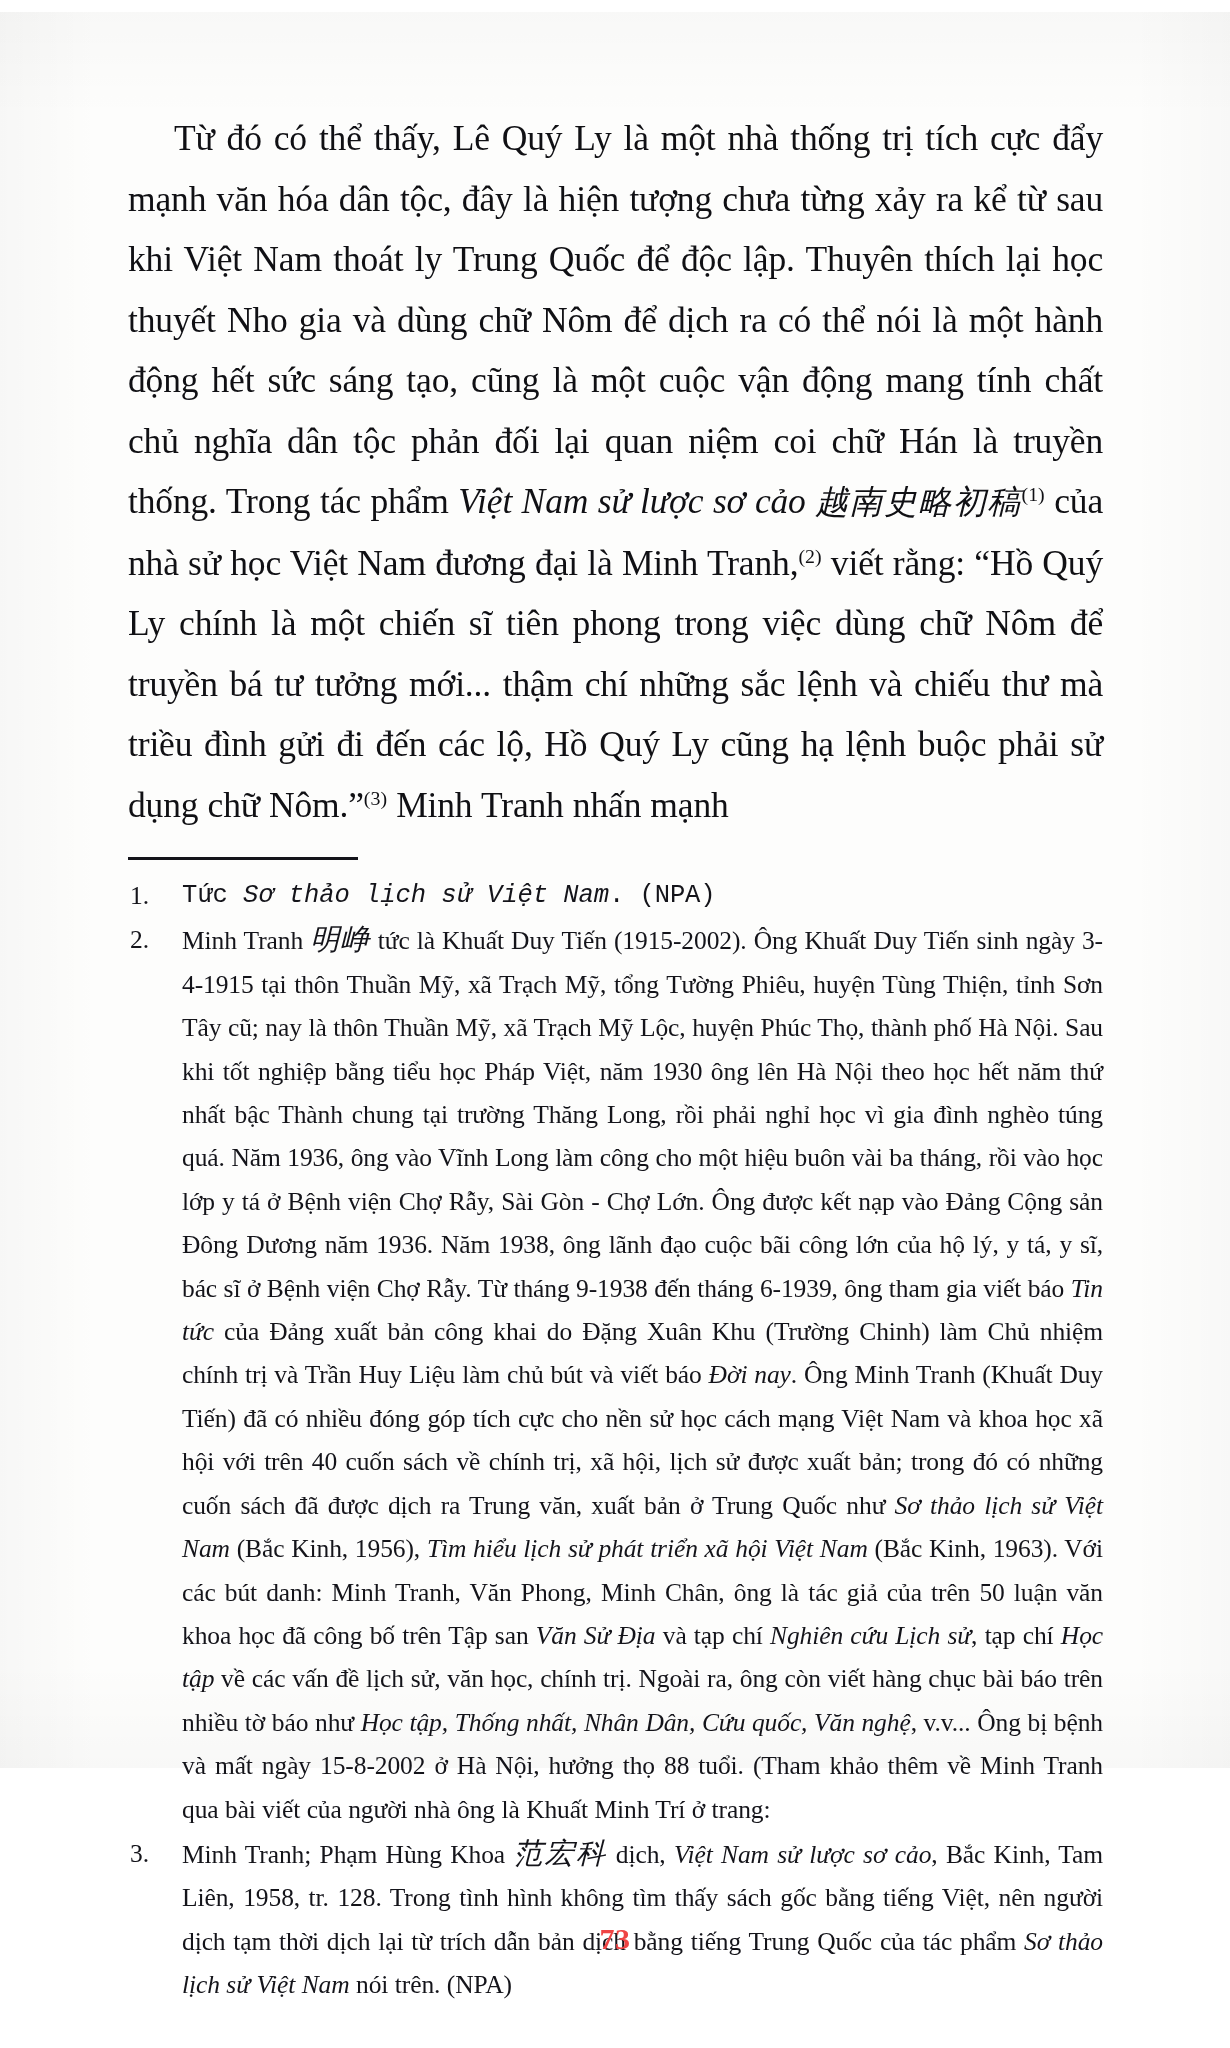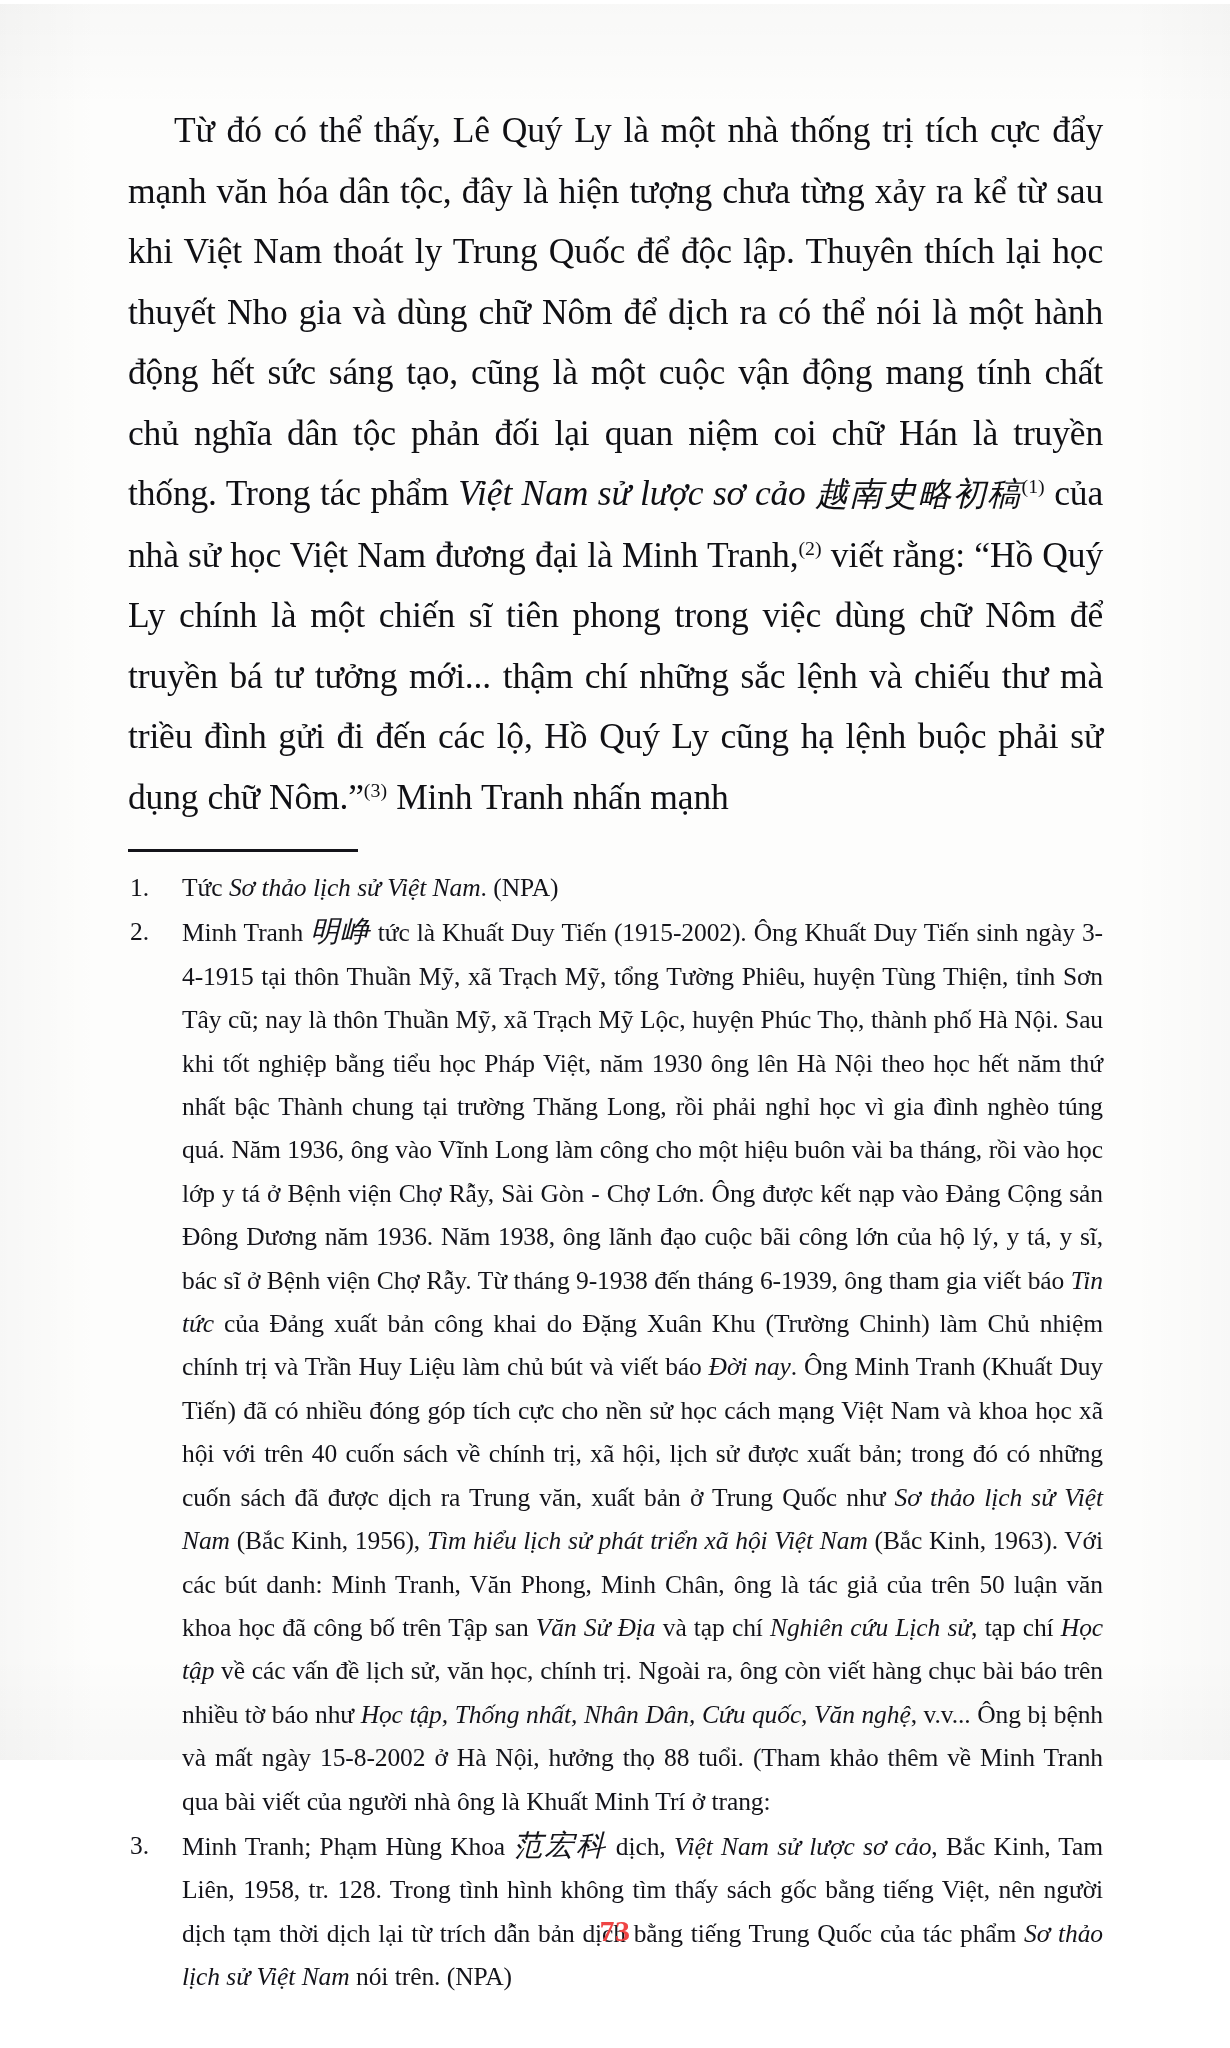--- a/index.html
+++ b/index.html
@@ -10,21 +10,21 @@
   body {
     width: 1230px;
     height: 2048px;
     font-family: "Liberation Serif", "DejaVu Serif", serif;
     color: #0d0d10;
     position: relative;
     overflow: hidden;
   }
   .page {
     position: absolute;
-    left: 0; top: 4px;
+    left: 0; top: 12px;
     width: 1230px;
     height: 1756px;
     background: #fdfdfc;
   }
   
   .page::before {
     content: "";
     position: absolute;
     inset: 0;
     background:
@@ -99,21 +99,21 @@
     word-spacing: 0.2px;
     hyphens: none;
   }
   .fn-text .it { font-style: italic; }
   .fn-text .han {
     font-family: "DejaVu Sans", sans-serif;
     font-size: 29px;
     font-style: italic;
     letter-spacing: 0.5px;
   }
-  .fn-nojust { text-align: left; }
+  .fn-nojust { text-align: left; font-family: Liberation Mono, monospace; }
 
   
   .page-number {
     position: absolute;
     left: 0;
     right: 0;
     top: 1878px;
     text-align: center;
     font-size: 30px;
     font-weight: bold;

